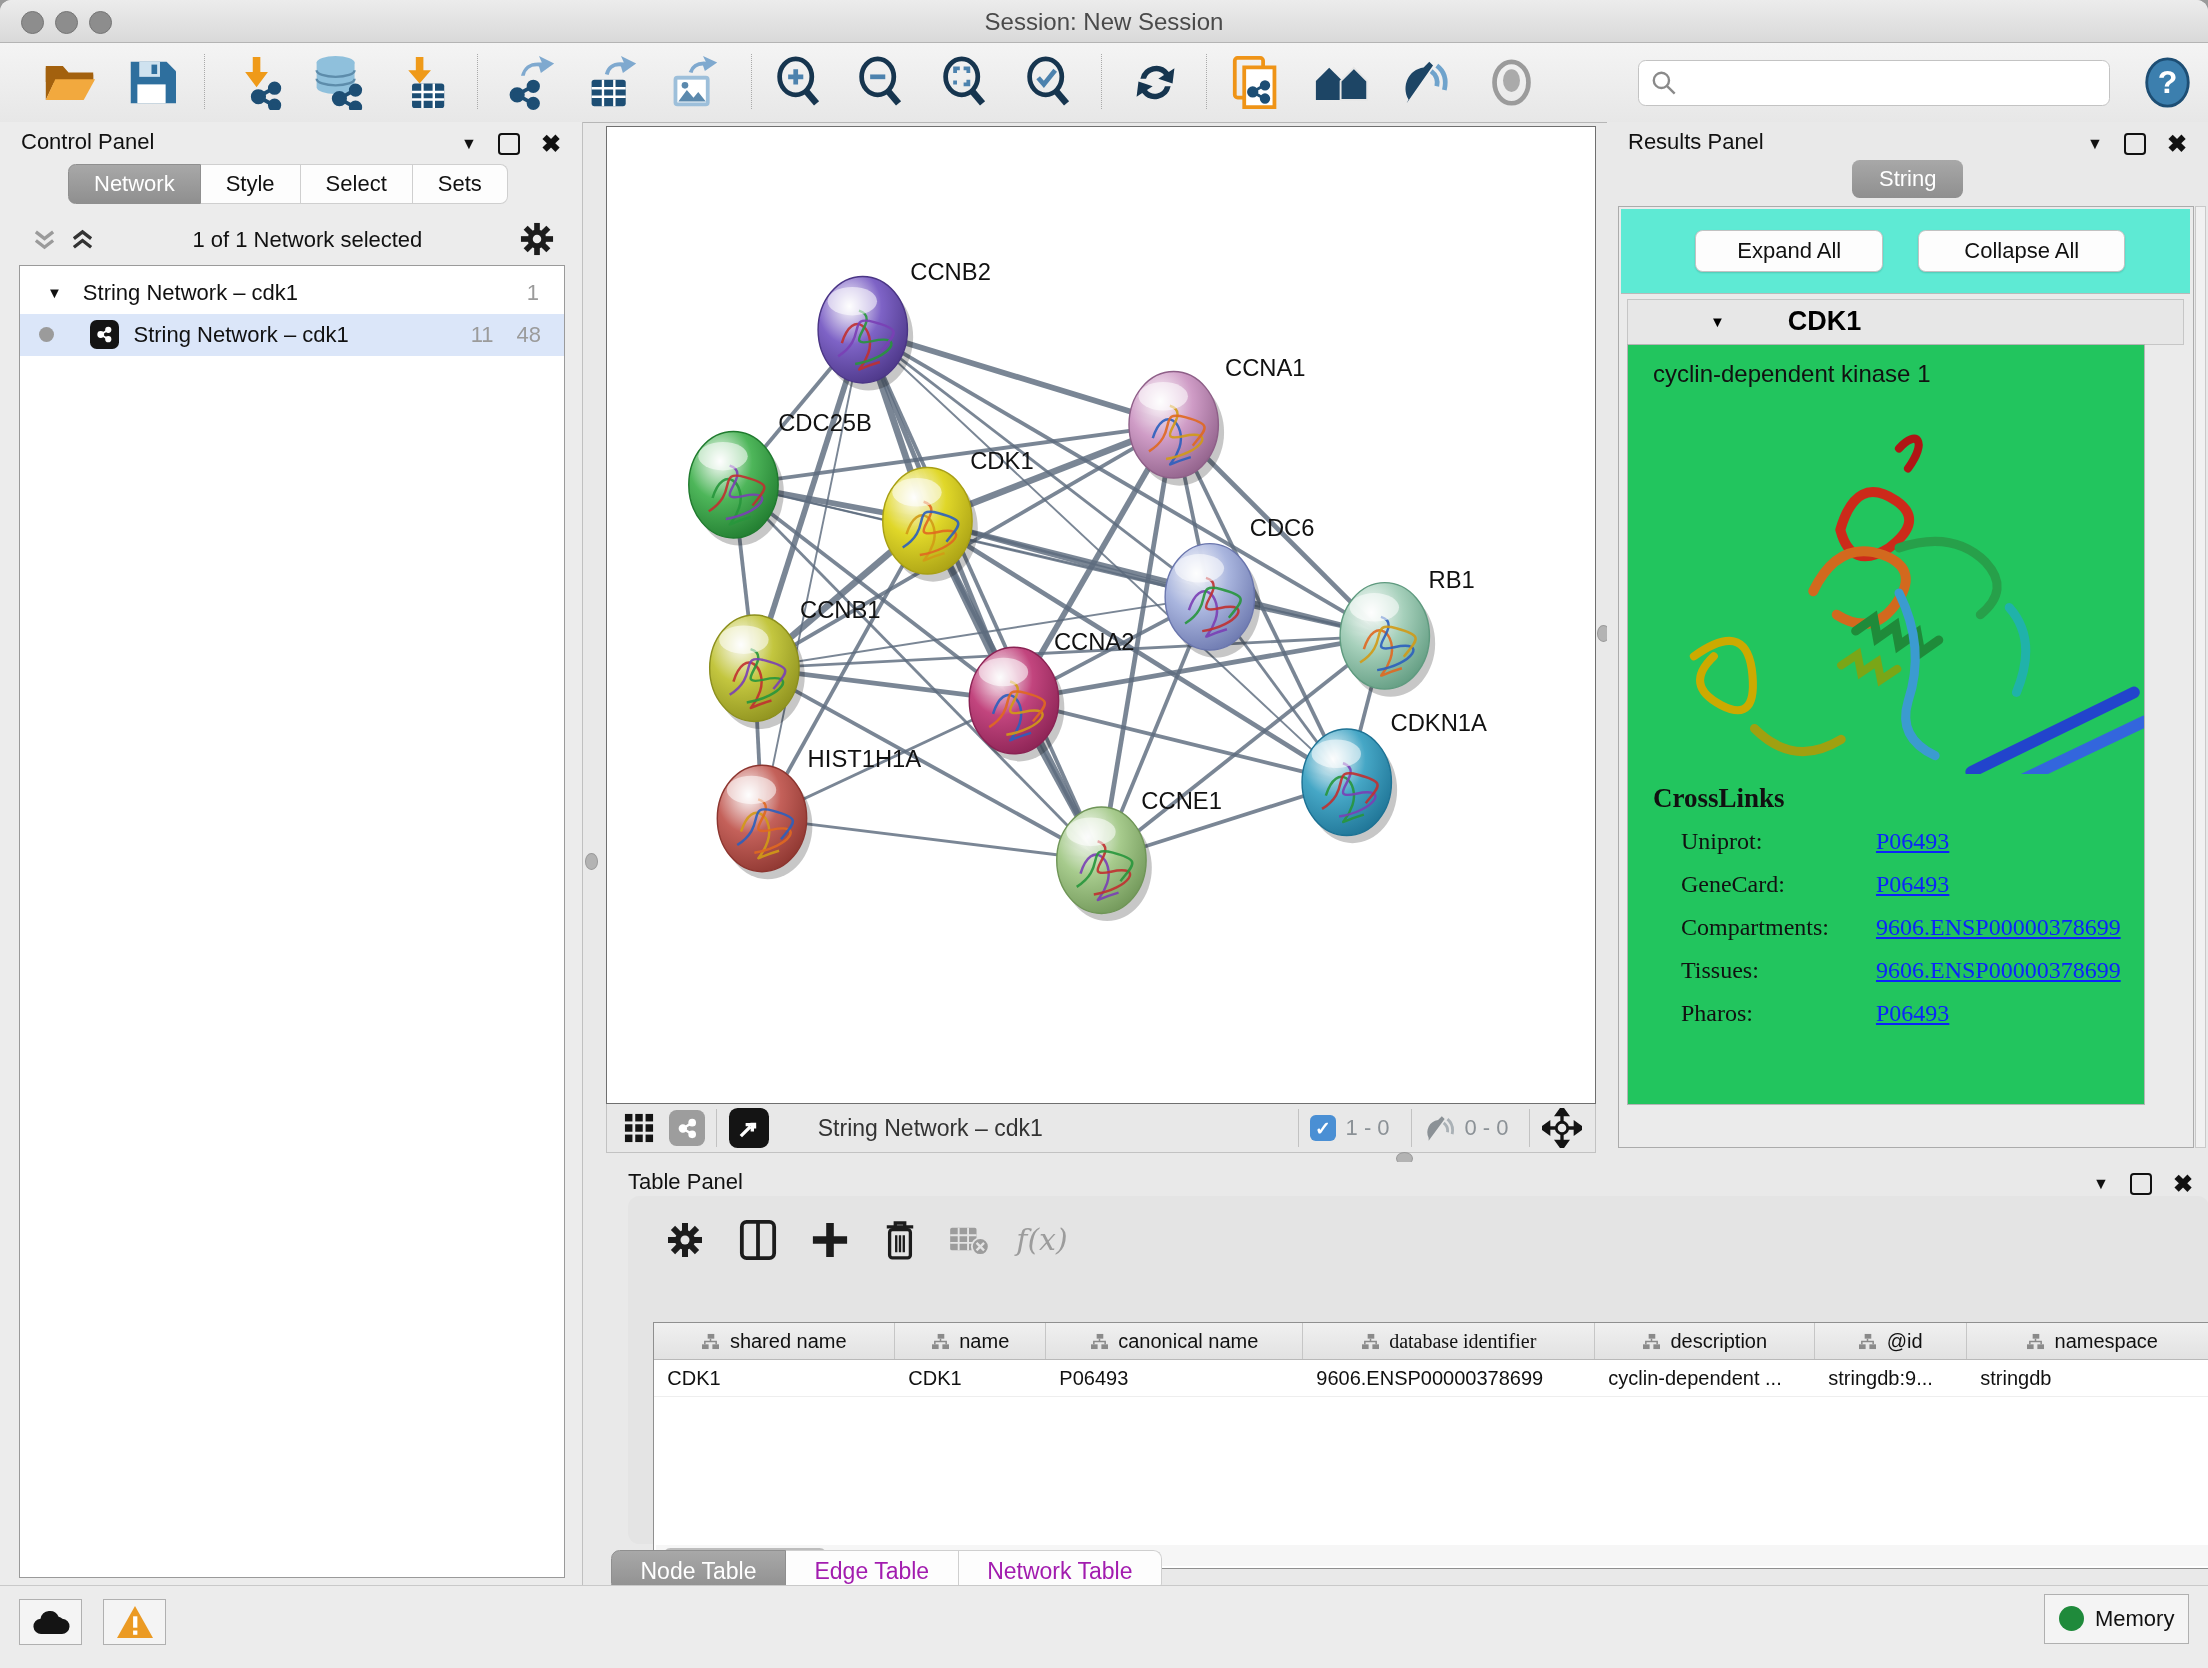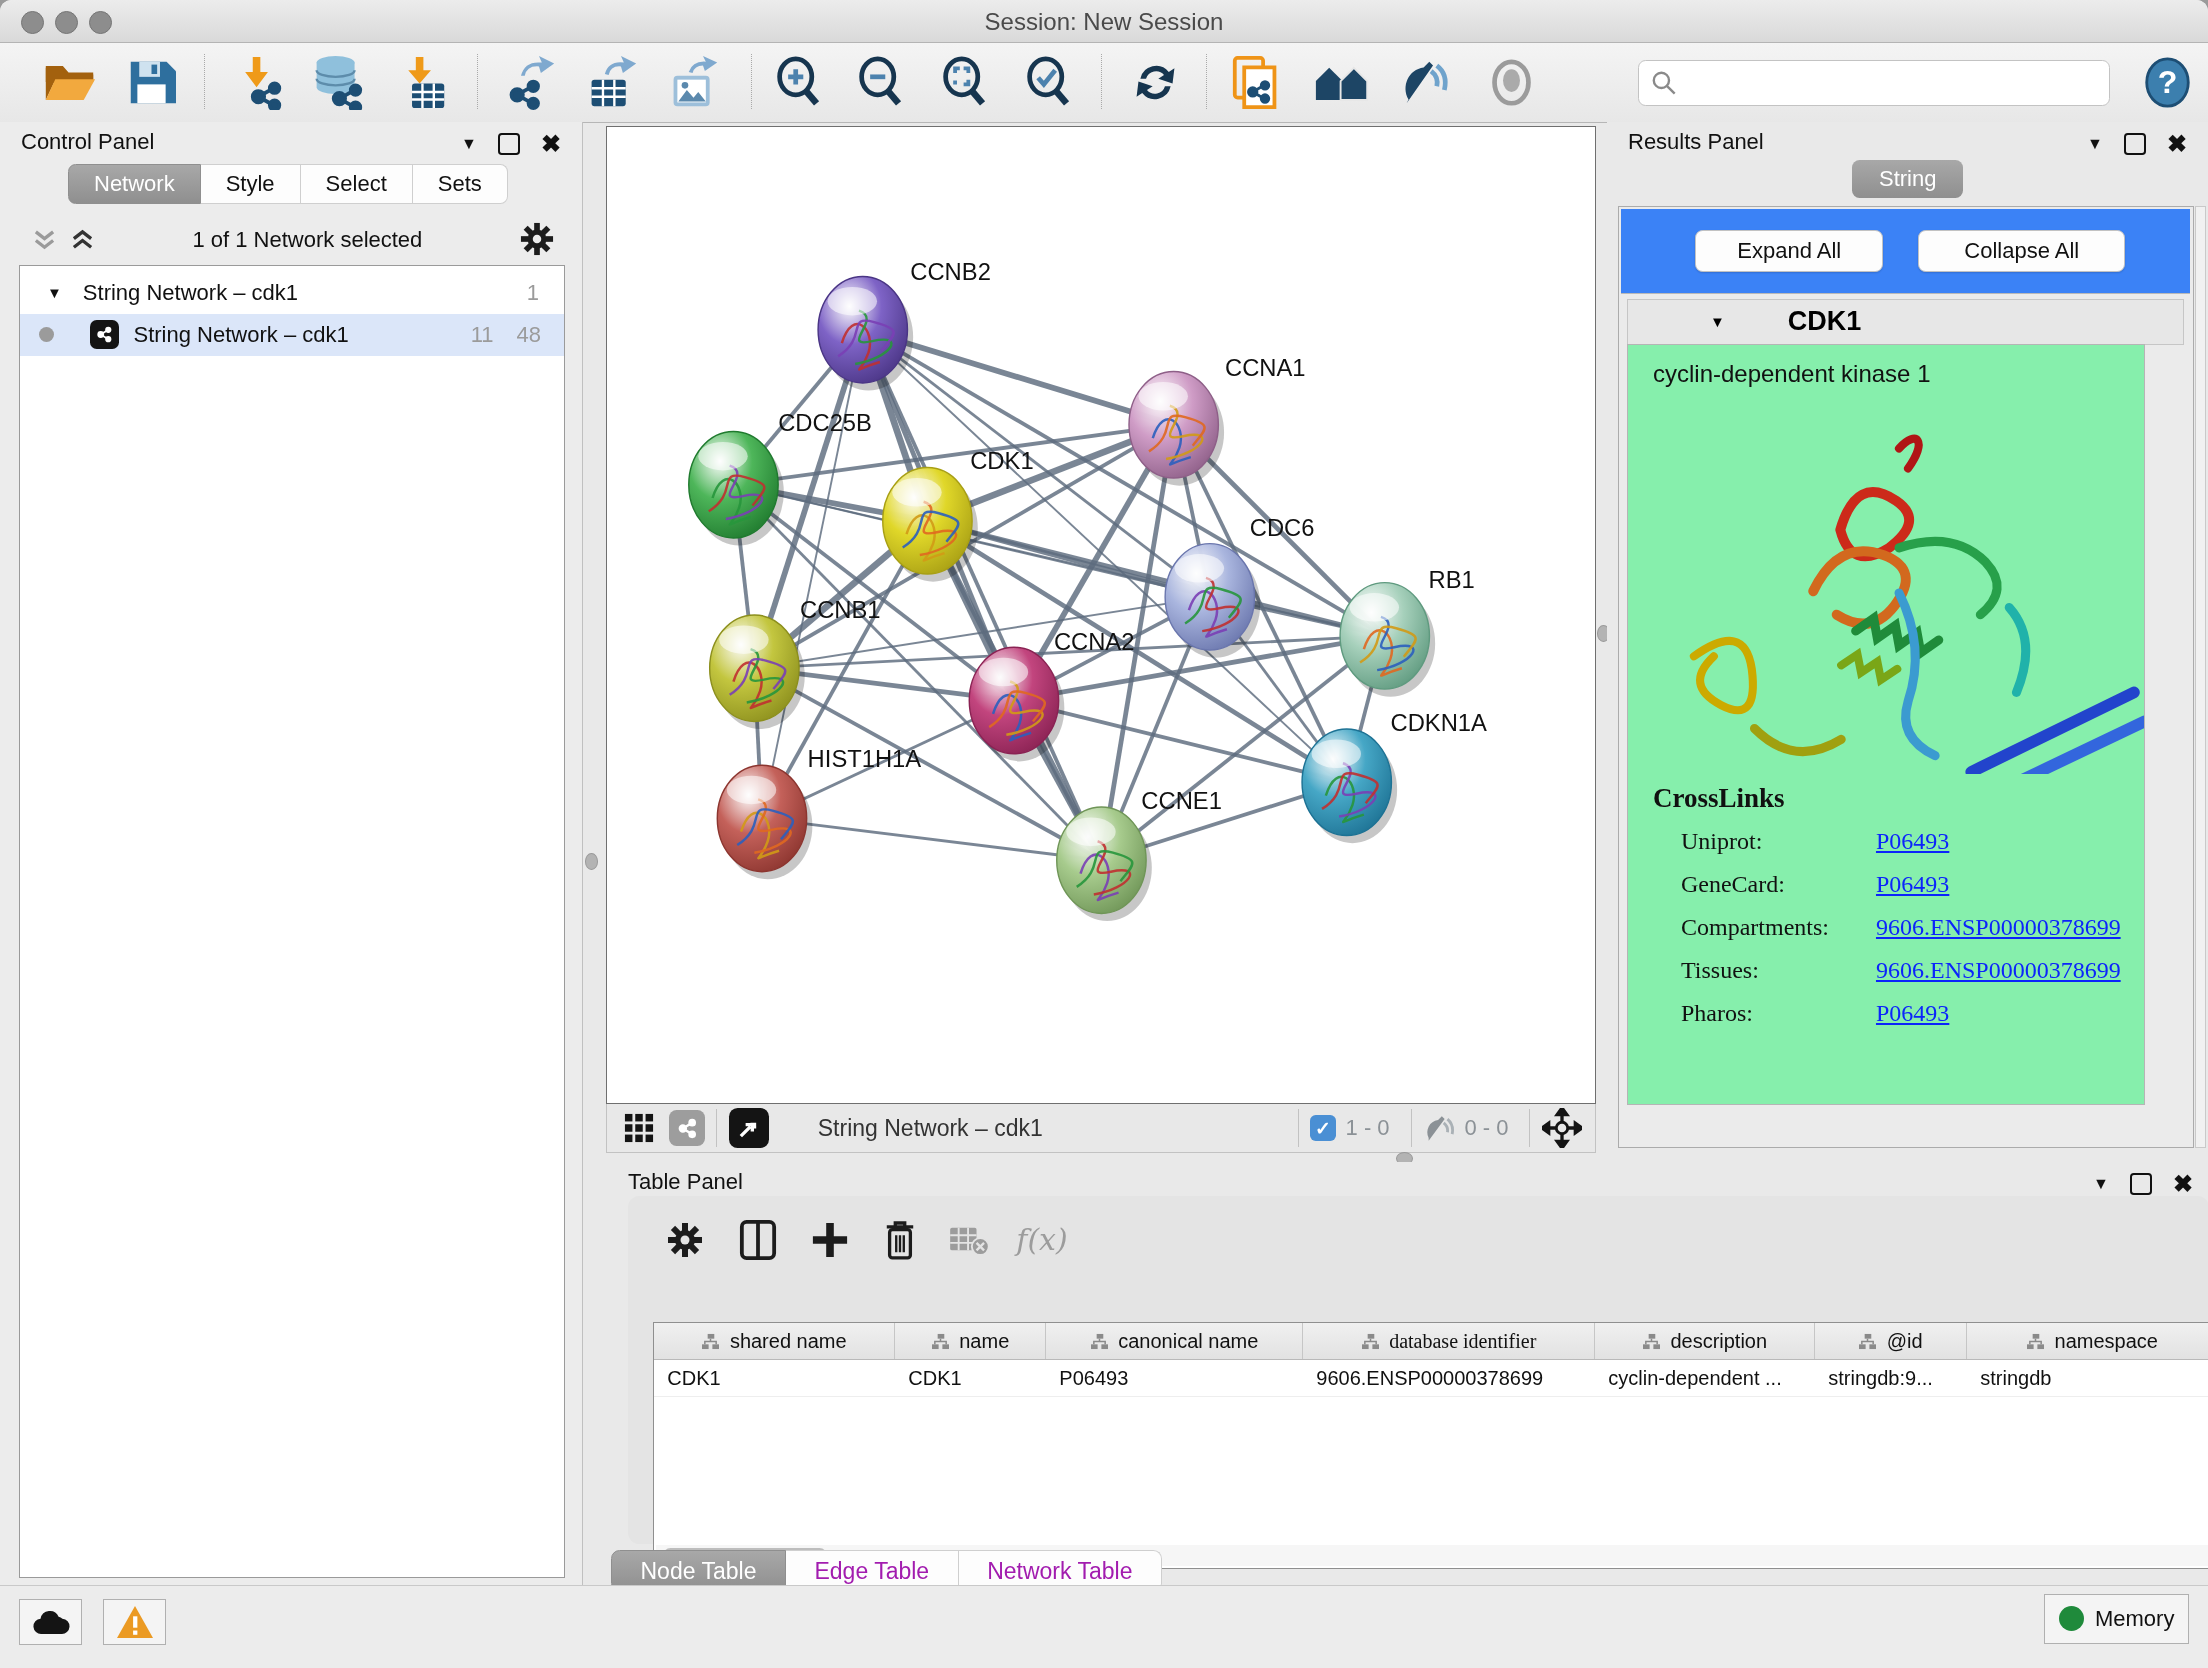--- a/index.html
+++ b/index.html
@@ -41,25 +41,25 @@
   .nvtitle{font-size:23px;color:#333;}
   .nvnum{font-size:22px;color:#8b9196;margin:0 9.5px;}
   .chk{width:26px;height:26px;background:#4a8fd4;border-radius:5.7px;color:#fff;font-size:19px;font-weight:bold;display:flex;align-items:center;justify-content:center;}
   .launchbadge{width:40px;height:40px;background:#141414;border-radius:8.6px;display:flex;align-items:center;justify-content:center;}
   .graybadge{width:36px;height:36px;background:#9d9d9d;border-radius:7.6px;display:flex;align-items:center;justify-content:center;}
   .handle{position:absolute;background:#b3b3b3;border-radius:50%;border:1px solid #9a9a9a;}
   
   .rpanel{position:absolute;left:1607px;top:122px;width:601px;height:1039px;background:#e9e9e9;}
   .rtab{position:absolute;left:245px;top:38px;height:38px;padding:0 27px;background:linear-gradient(#a8a8a8,#8f8f8f);color:#fff;font-size:22px;display:flex;align-items:center;border-radius:7.6px;}
   .rbox{position:absolute;left:11.4px;top:84px;width:576px;height:942px;background:#ebebeb;border:1.9px solid #ababab;box-sizing:border-box;}
-  .btnbox{position:absolute;left:1.9px;top:1.9px;width:569px;height:84px;border-bottom:1.9px solid #b9b9b9;background:#3b82f6;}
+  .btnbox{position:absolute;left:1.9px;top:1.9px;width:569px;height:84px;border-bottom:1.9px solid #b9b9b9;background:#5eead4;}
   .rbtn{position:absolute;top:21px;height:40px;background:#fdfdfd;border:1px solid #c2c2c2;border-radius:7.6px;font-size:22px;color:#111;display:flex;align-items:center;justify-content:center;box-shadow:0 1px 1.9px rgba(0,0,0,.15);}
   .cdkbox{position:absolute;left:1.9px;top:88px;width:569px;height:848px;background:#ebebeb;}
   .cdkhead{position:absolute;left:5.7px;top:3.8px;width:555px;height:44px;display:flex;align-items:center;background:#e7e7e7;border:1px solid #c6c6c6;}
-  .contentbox{position:absolute;left:5.7px;top:49px;width:518px;height:761px;background:#86efac;border:1.9px solid #b5b5b5;box-sizing:border-box;overflow:hidden;}
+  .contentbox{position:absolute;left:5.7px;top:49px;width:518px;height:761px;background:#22c55e;border:1.9px solid #b5b5b5;box-sizing:border-box;overflow:hidden;}
   .cl-title{font-family:"Liberation Serif",serif;font-weight:bold;font-size:27px;color:#111;margin:9.5px 0 5.7px 25px;}
   .cl-row{display:flex;font-family:"Liberation Serif",serif;font-size:24px;height:43px;align-items:center;}
   .cl-label{width:195px;margin-left:53px;color:#111;}
   .cl-link{color:#0b24fb;text-decoration:underline;}
   .rscroll{position:absolute;left:588px;top:84px;width:11.4px;height:942px;background:#f1f1f1;border:1px solid #c9c9c9;box-sizing:border-box;}
   
   .tpanel{position:absolute;left:611px;top:1162px;width:1609px;height:422px;background:#e9e9e9;}
   .ttool{position:absolute;left:17px;top:34px;width:1581px;height:348px;background:#e4e4e4;border-radius:11.4px;}
   .ticon{position:absolute;top:17px;width:53px;height:53px;display:flex;align-items:center;justify-content:center;}
   .fx{font-family:"DejaVu Serif",serif;font-style:italic;font-size:30px;color:#9c9c9c;margin-left:7px;}

